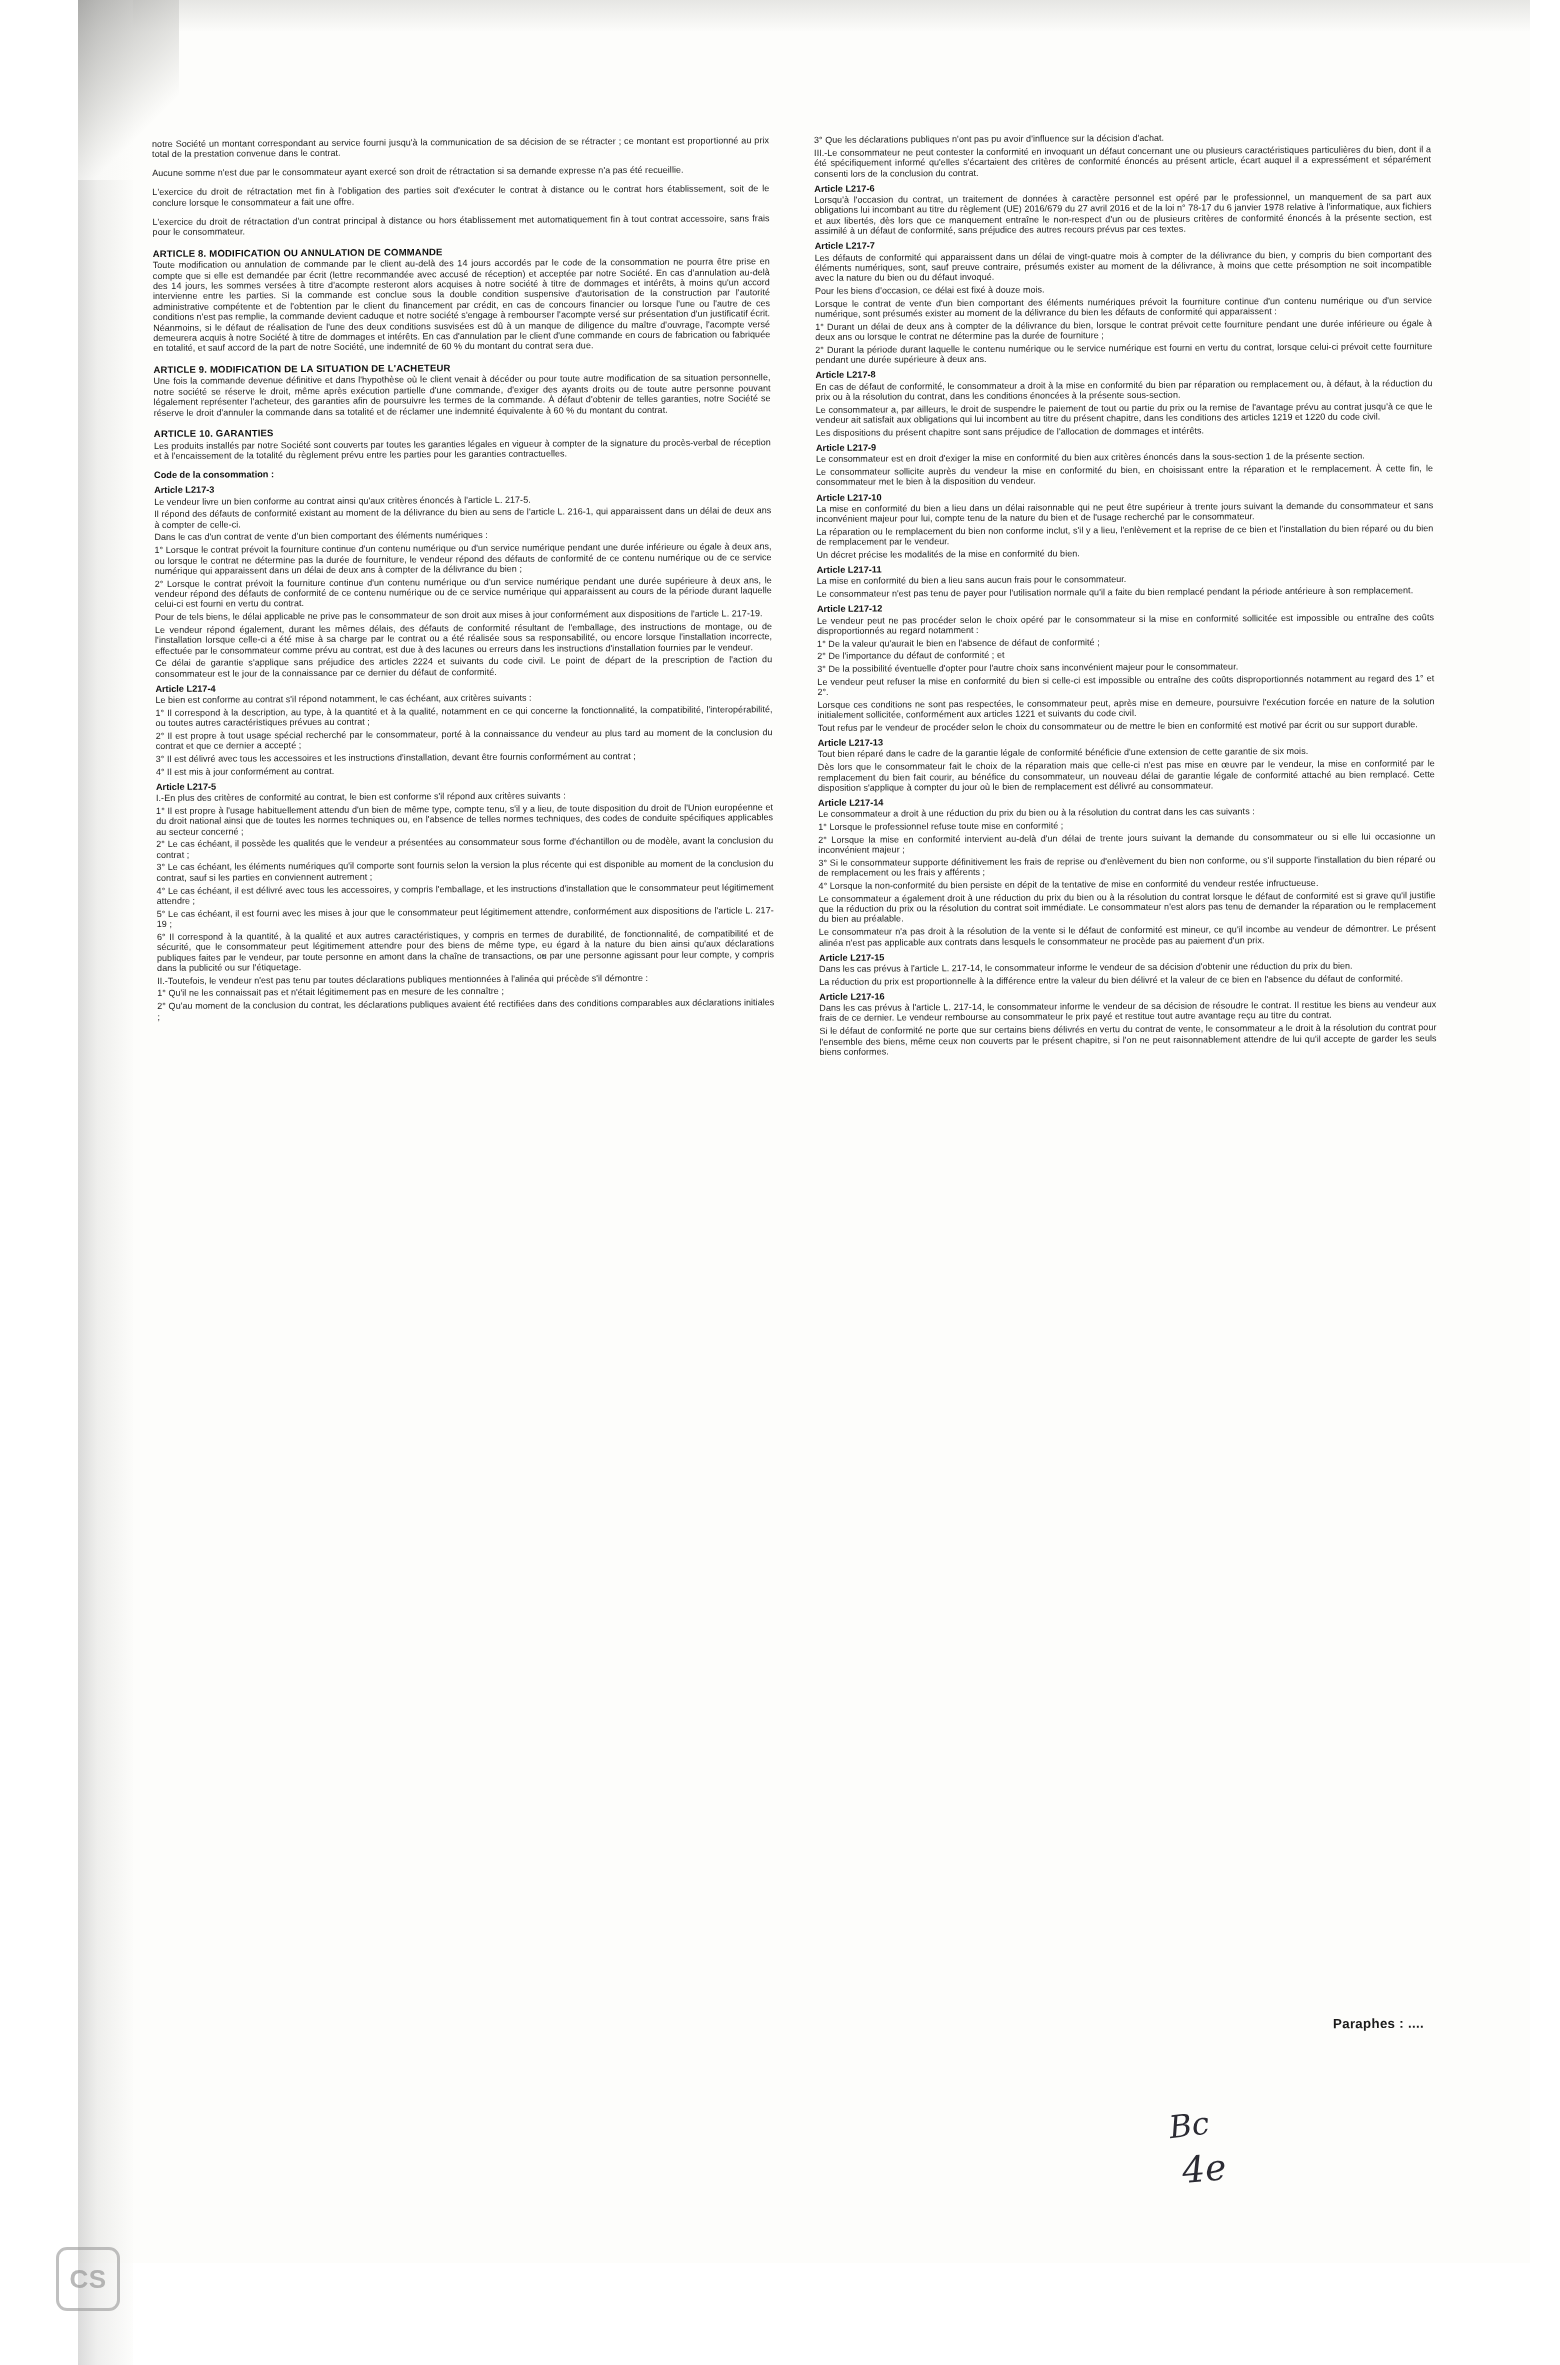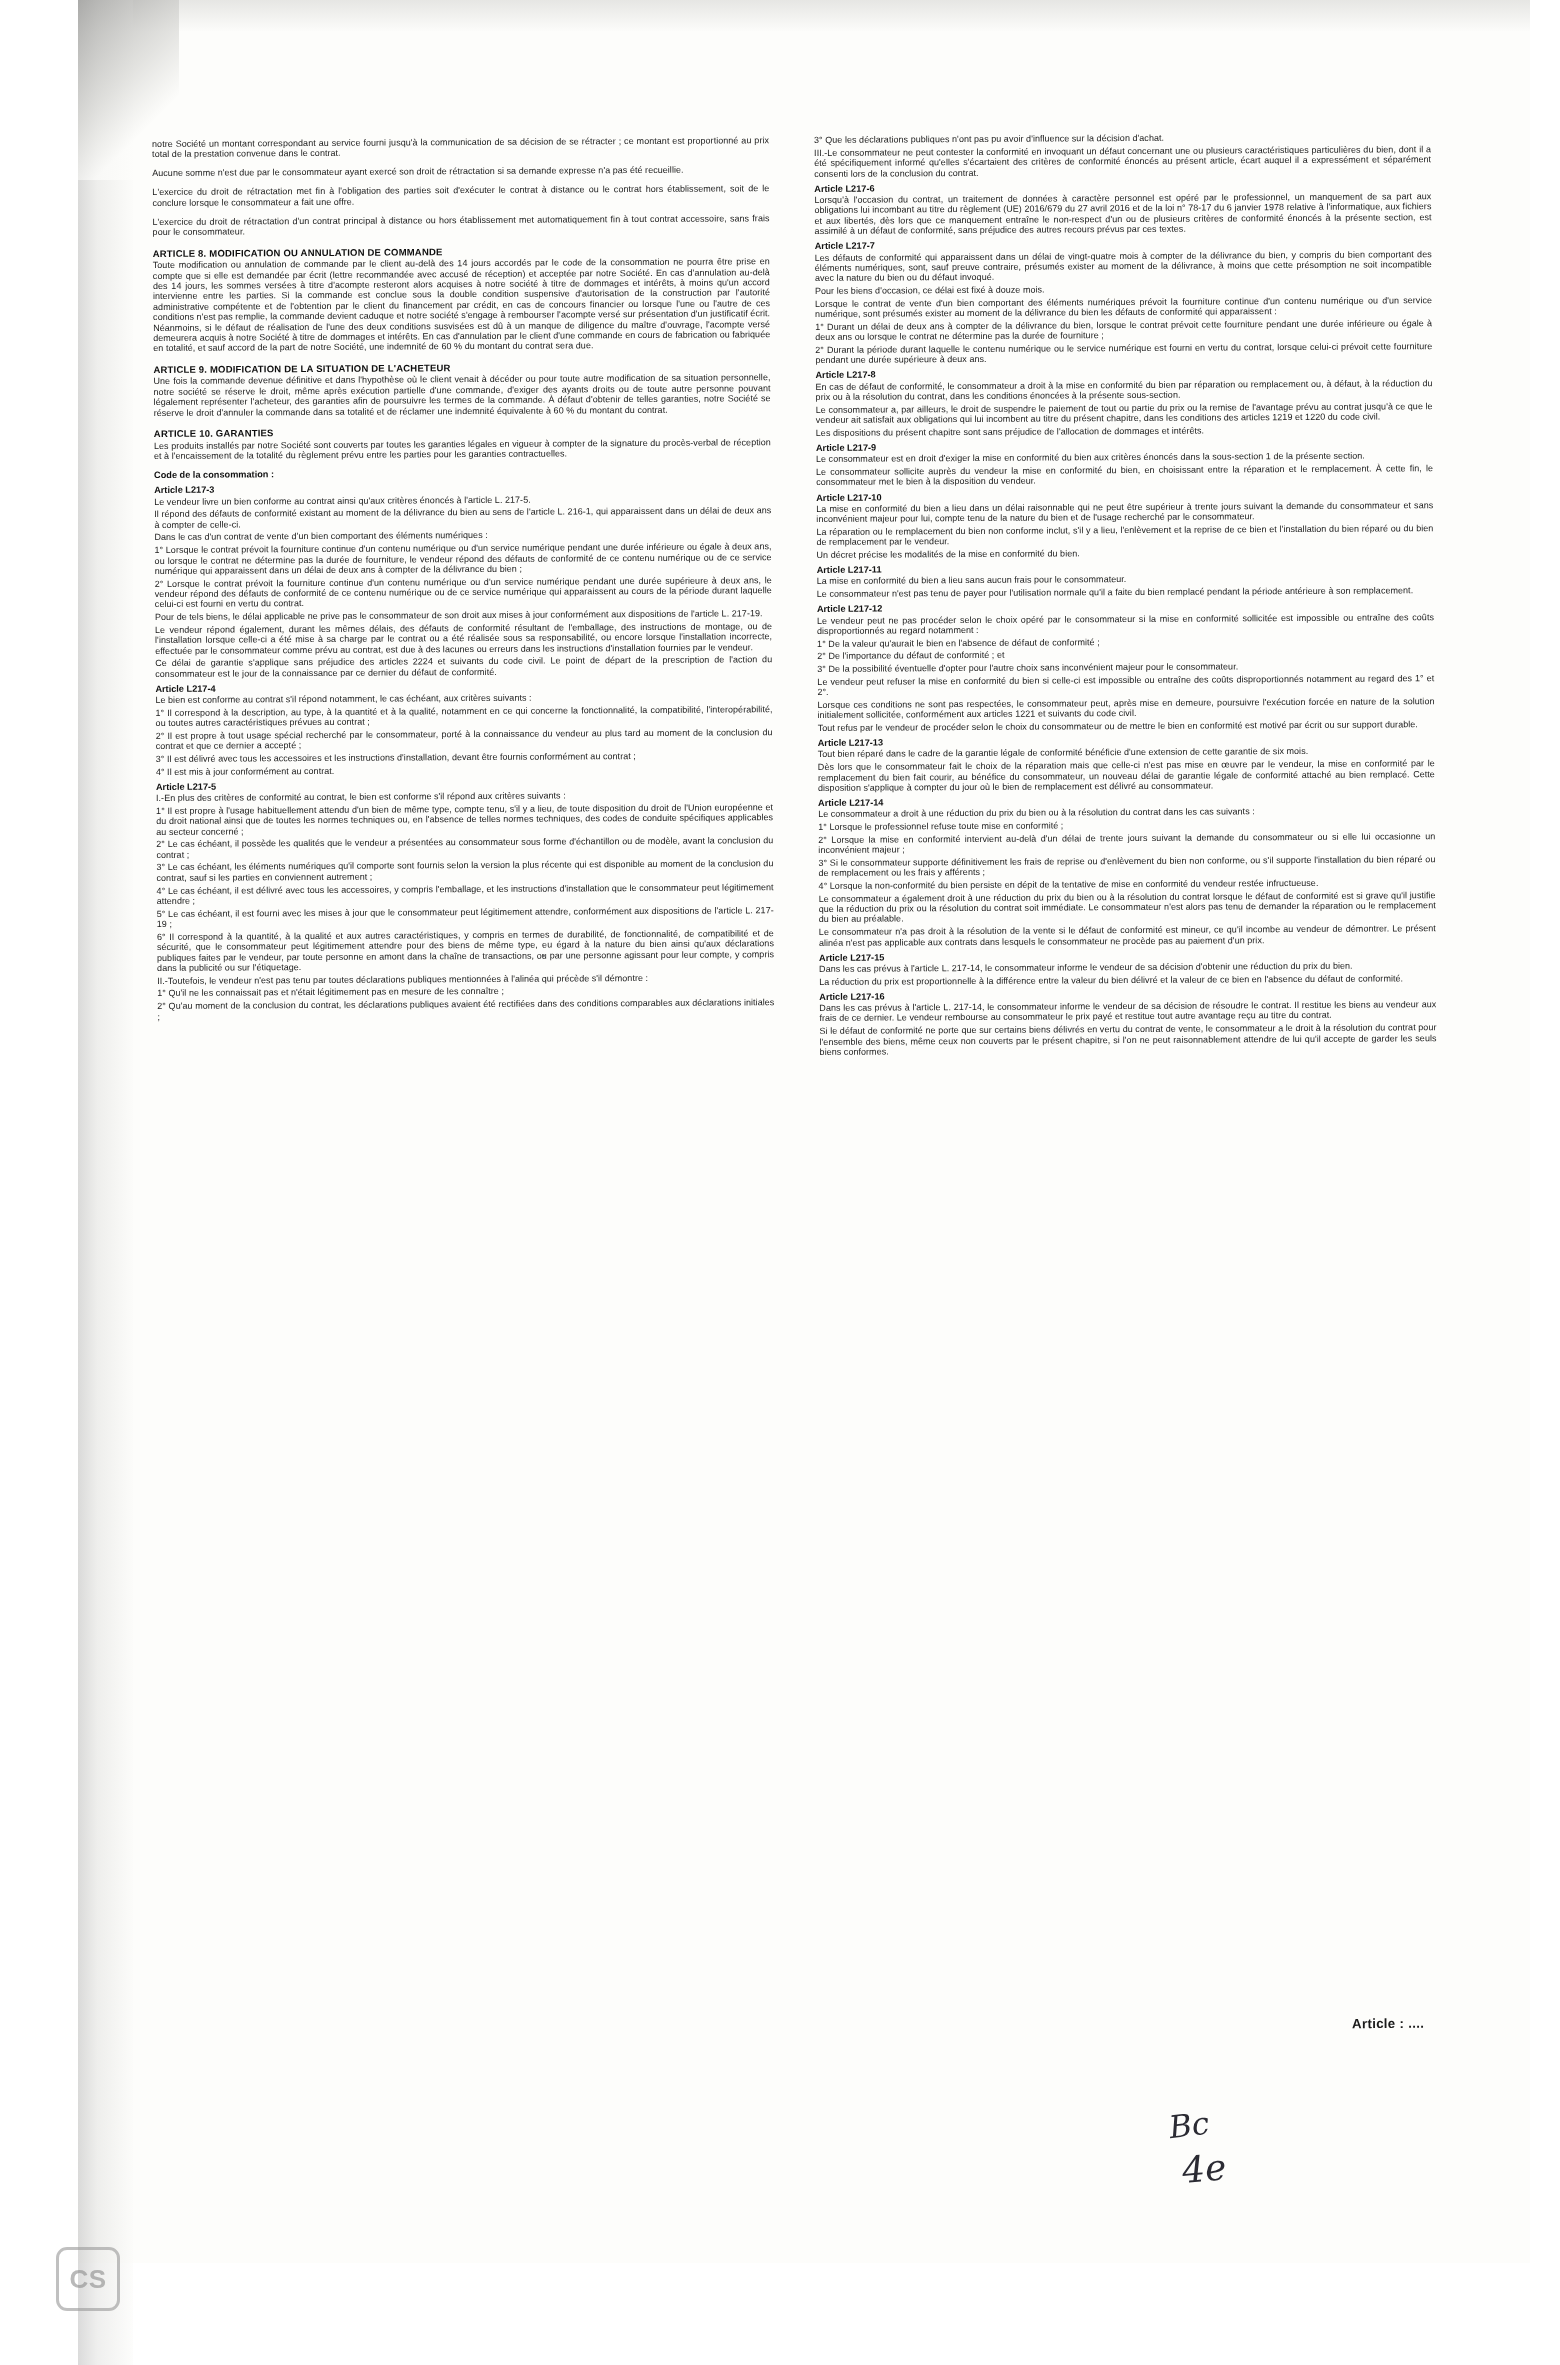--- a/index.html
+++ b/index.html
@@ -280,21 +280,21 @@
     <div class="art-label">Article L217-15</div>
     <p class="doc-text tight">Dans les cas prévus à l'article L. 217-14, le consommateur informe le vendeur de sa décision d'obtenir une réduction du prix du bien.</p>
     <p class="doc-text tight">La réduction du prix est proportionnelle à la différence entre la valeur du bien délivré et la valeur de ce bien en l'absence du défaut de conformité.</p>
 
     <div class="art-label">Article L217-16</div>
     <p class="doc-text tight">Dans les cas prévus à l'article L. 217-14, le consommateur informe le vendeur de sa décision de résoudre le contrat. Il restitue les biens au vendeur aux frais de ce dernier. Le vendeur rembourse au consommateur le prix payé et restitue tout autre avantage reçu au titre du contrat.</p>
     <p class="doc-text tight">Si le défaut de conformité ne porte que sur certains biens délivrés en vertu du contrat de vente, le consommateur a le droit à la résolution du contrat pour l'ensemble des biens, même ceux non couverts par le présent chapitre, si l'on ne peut raisonnablement attendre de lui qu'il accepte de garder les seuls biens conformes.</p>
   </div>
 </div>
 
-<div class="paraphes">Article : ....</div>
+<div class="paraphes">Paraphes : ....</div>
 
 <div class="sig">
   <span class="s1">Bc</span>
   <span class="s2">4e</span>
 </div>
 
 <div class="stray-dot" style="left:542px; top:954px;"></div>
 
 <div class="watermark">
   <div class="cs-badge">CS</div>

